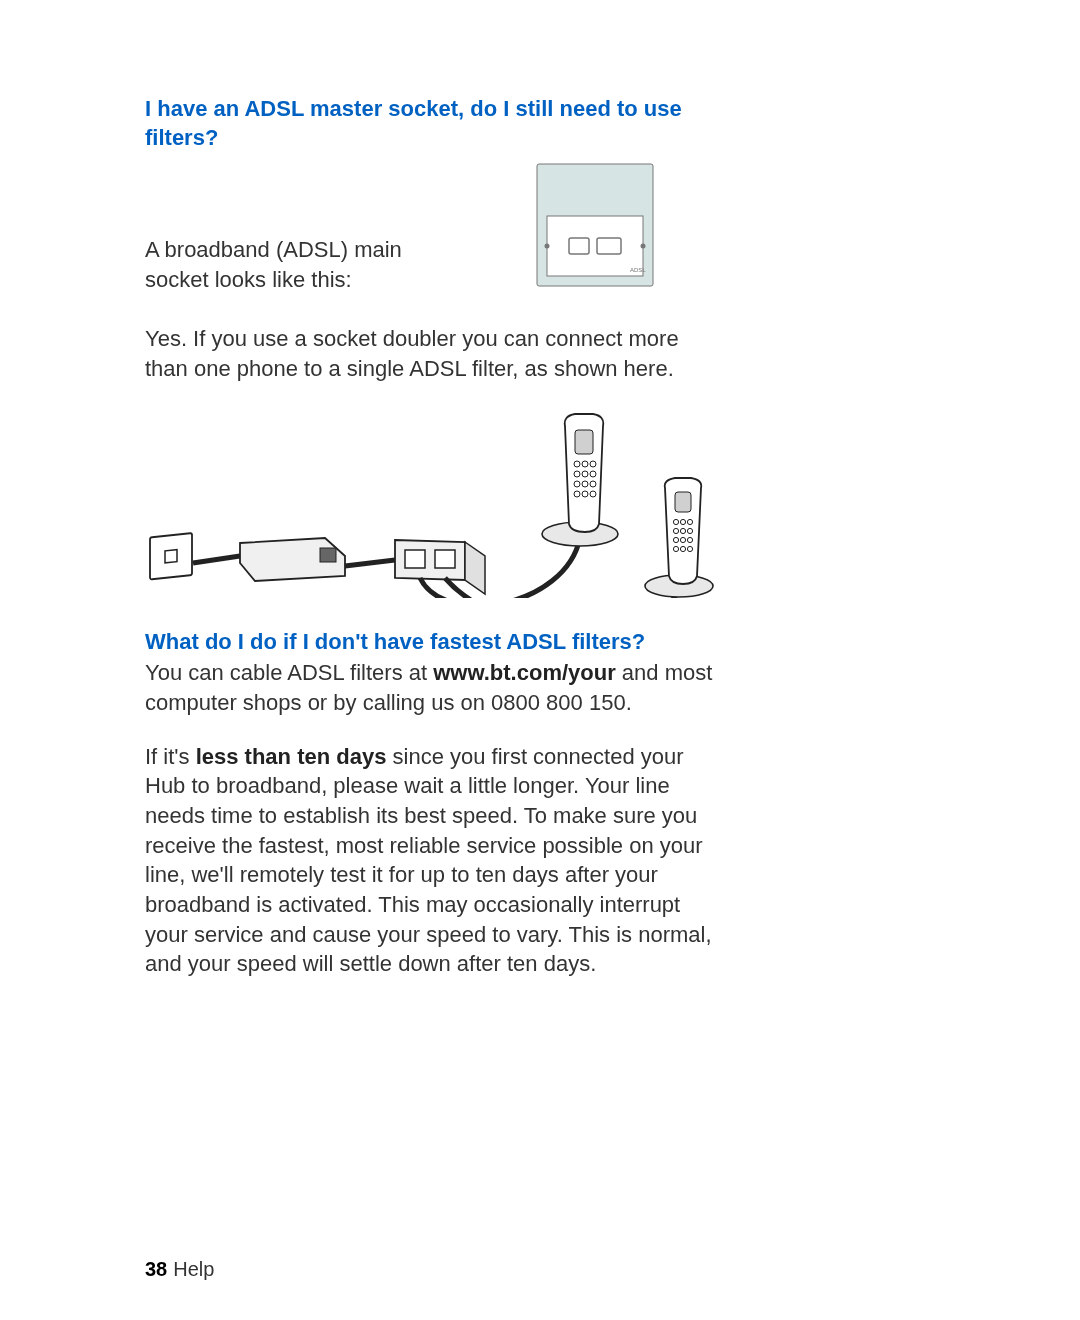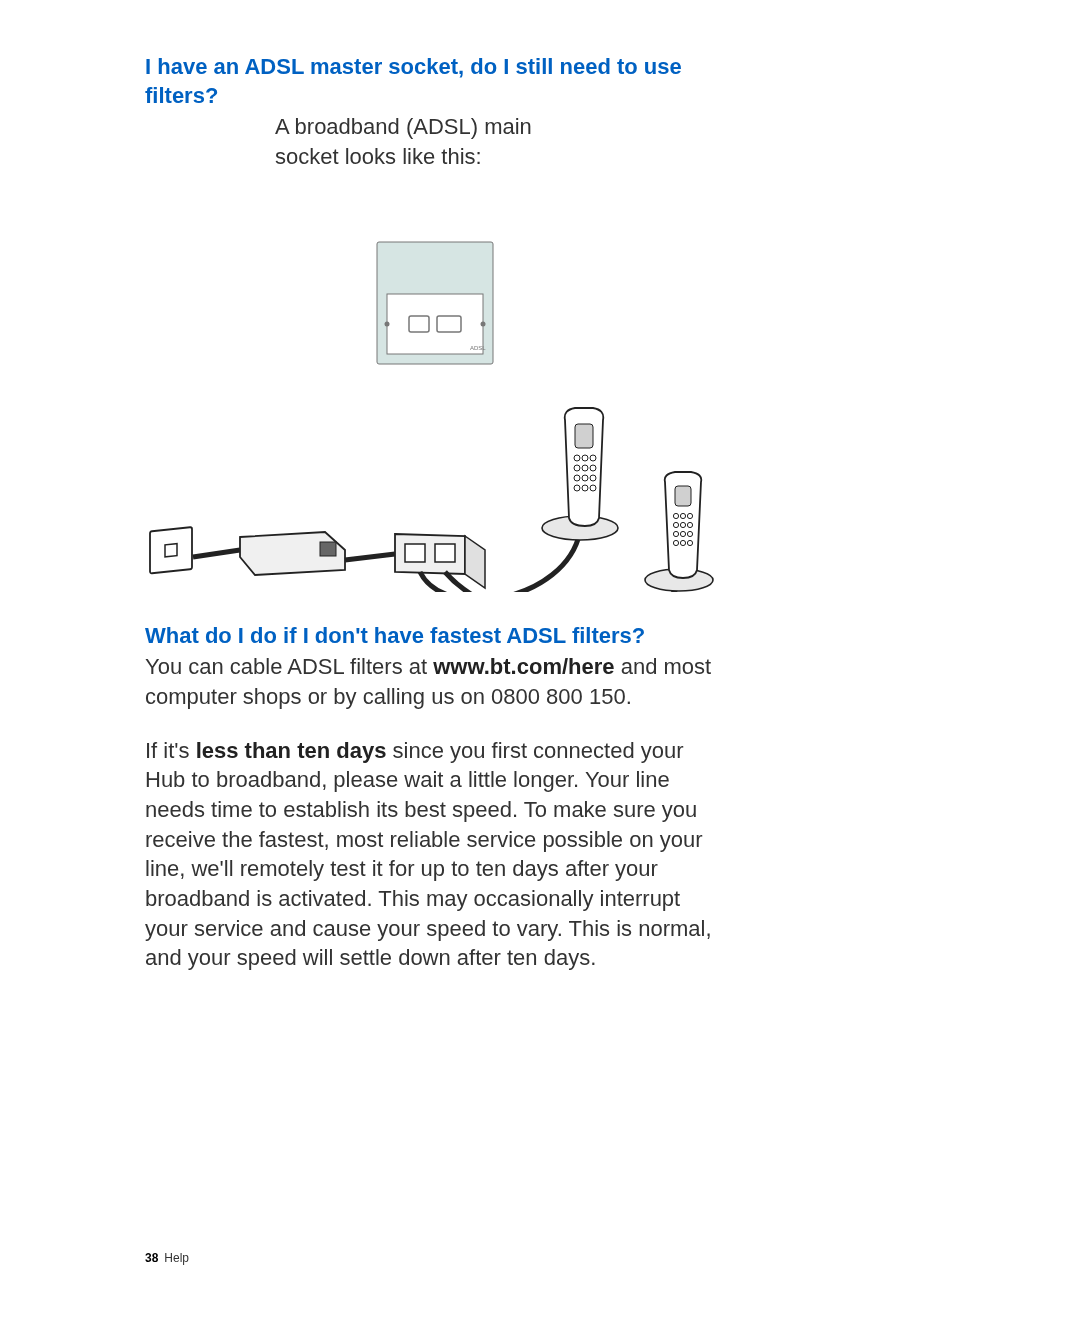--- a/index.html
+++ b/index.html
@@ -8,61 +8,60 @@
     background: #fff;
     width: 1080px;
     height: 1320px;
     font-family: "Segoe UI", "Helvetica Neue", Arial, sans-serif;
     color: #222;
   }
   .page {
     box-sizing: border-box;
     width: 865px;
     height: 1320px;
-    padding: 53px 140px 40px 145px;
+    padding: 95px 140px 40px 145px;
     position: relative;
   }
   .q {
     color: #0061c2;
     font-weight: 700;
     font-size: 22px;
     line-height: 1.3;
     margin: 0 0 2px 0;
   }
   .body {
     font-size: 22px;
     line-height: 1.35;
     color: #333;
     margin: 0 0 24px 0;
   }
   .body .bold { font-weight: 700; color:#222;}
   .row {
     display: flex;
     gap: 60px;
-    align-items: center;
+    align-items: flex-end;
     margin-bottom: 30px;
-    flex-direction: column;
   }
   .row .body { margin:0; max-width: 320px; }
   .illus-box {
     width: 140px;
     height: 140px;
     display: flex;
     align-items: center;
     justify-content: center;
   }
   svg { display:block; }
   .diagram {
     margin: 10px 0 30px 0;
   }
   .footer {
     position: absolute;
-    bottom: 55px;
+    bottom: 39px;
     left: 145px;
-    font-size: 12px;
+    font-size: 20px;
     color: #333;
   }
   .footer .pn { font-weight: 700; margin-right: 6px; color:#000;}
 </style>
 </head>
 <body>
 
 <div class="page">
 
   <p class="q">I have an ADSL master socket, do I still need to use filters?</p>
@@ -74,20 +73,21 @@
         <rect x="22" y="62" width="96" height="60" fill="#fff" stroke="#777" stroke-width="1"></rect>
         <circle cx="22" cy="92" r="2.5" fill="#777"></circle>
         <circle cx="118" cy="92" r="2.5" fill="#777"></circle>
         <rect x="44" y="84" width="20" height="16" rx="2" fill="#fff" stroke="#777" stroke-width="1.5"></rect>
         <rect x="72" y="84" width="24" height="16" rx="2" fill="#fff" stroke="#777" stroke-width="1.5"></rect>
         <text x="105" y="118" font-size="6" fill="#777">ADSL</text>
       </svg>
     </div>
   </div>
 
+  <p class="body">Yes. If you use a socket doubler you can connect more than one phone to a single ADSL filter, as shown here.</p>
 
   <div class="diagram">
     <svg width="610" height="190" viewBox="0 0 610 190">
 
       <rect x="5" y="130" width="42" height="42" rx="2" fill="#fff" stroke="#222" stroke-width="1.8" transform="skewY(-6)"></rect>
       <rect x="20" y="145" width="12" height="12" fill="#fff" stroke="#222" stroke-width="1.5" transform="skewY(-6)"></rect>
 
       <path d="M48 155 L95 148" stroke="#222" stroke-width="5" fill="none"></path>
 
       <path d="M95 135 L180 130 L200 148 L200 168 L110 173 L95 155 Z" fill="#f0f0f0" stroke="#222" stroke-width="1.8"></path>
@@ -138,21 +138,21 @@
           <circle cx="545" cy="132" r="2.6"></circle>
         <circle cx="531" cy="141" r="2.6"></circle>
           <circle cx="538" cy="141" r="2.6"></circle>
           <circle cx="545" cy="141" r="2.6"></circle>
       </g>
     </svg>
   </div>
 
   <p class="q">What do I do if I don't have fastest ADSL filters?</p>
   <p class="body">
-    <span>You can cable ADSL filters at </span><span class="bold">www.bt.com/here</span><span> and most computer shops or by calling us on 0800 800 150.</span>
+    <span>You can cable ADSL filters at </span><span class="bold">www.bt.com/your</span><span> and most computer shops or by calling us on 0800 800 150.</span>
   </p>
 
   <p class="body">
     <span>If it's </span><span class="bold">less than ten days</span><span> since you first connected your Hub to broadband, please wait a little longer. Your line needs time to establish its best speed. To make sure you receive the fastest, most reliable service possible on your line, we'll remotely test it for up to ten days after your broadband is activated. This may occasionally interrupt your service and cause your speed to vary. This is normal, and your speed will settle down after ten days.</span>
   </p>
 
   <div class="footer">
     <span class="pn">38</span><span>Help</span>
   </div>
 </div>

